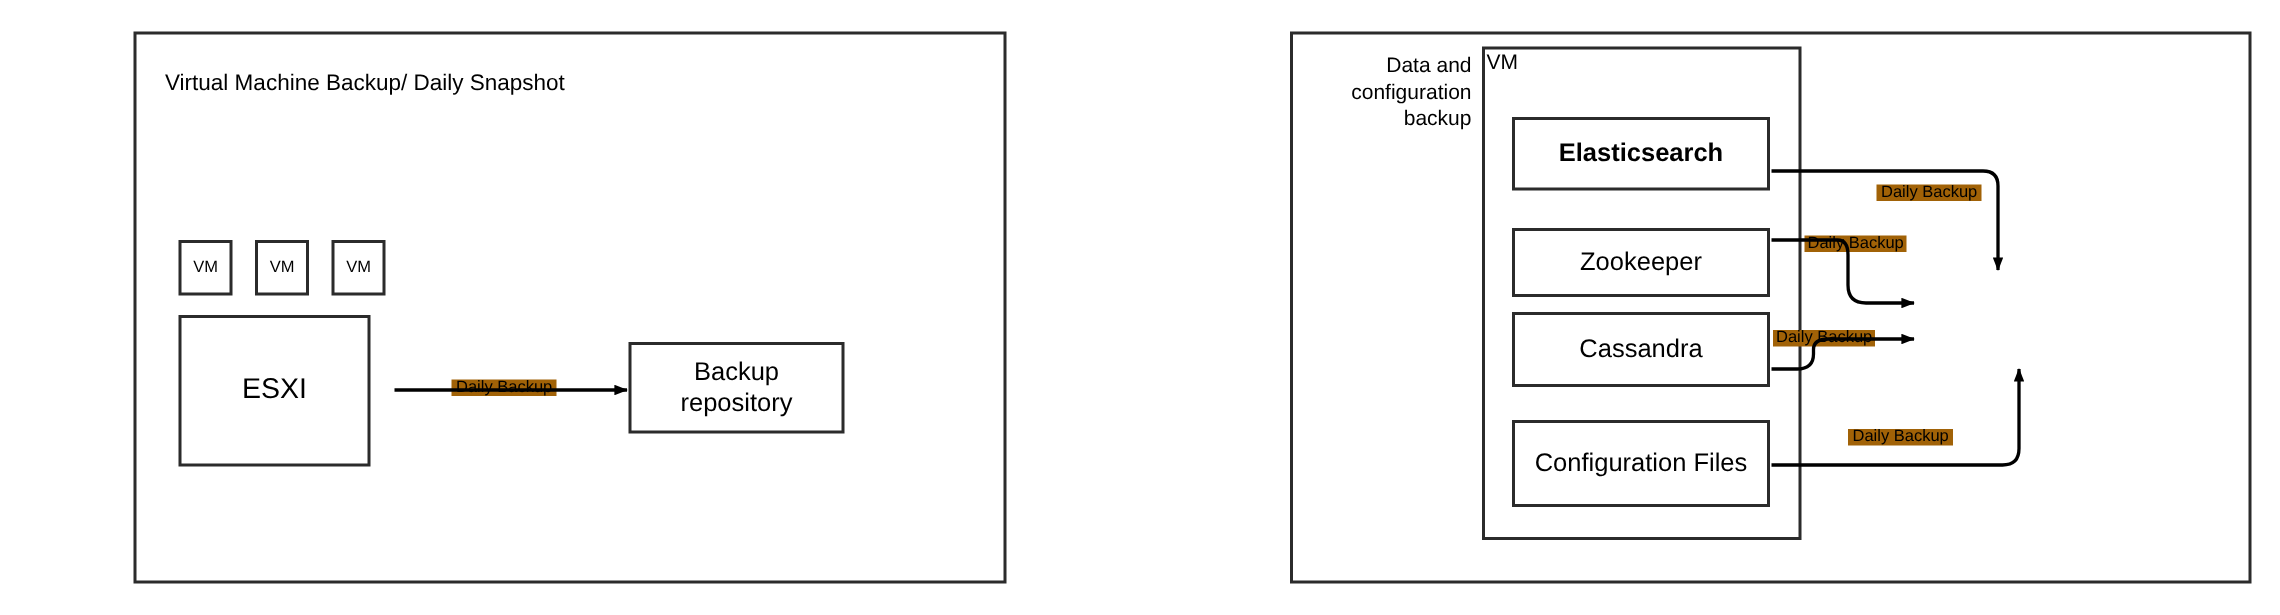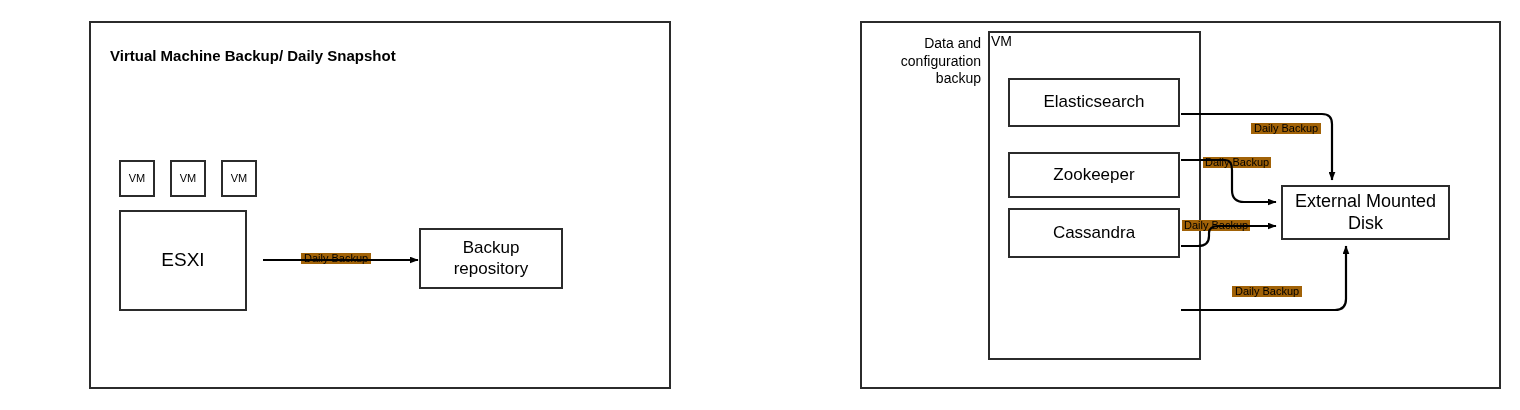--- a/index.html
+++ b/index.html
@@ -54,36 +54,36 @@
   }
   .edge-label {
     position: absolute;
     background: #a16207;
     text-align: center;
     white-space: nowrap;
     line-height: 1;
   }
 
   
-  #panel-left-title { left: 110px; top: 47px; font-size: 15px; text-align: left; font-weight: bold; }
+  #panel-left-title { left: 110px; top: 47px; font-size: 15px; text-align: left; }
   .vm-chip { width: 36px; height: 37px; font-size: 11px; }
   #vm-chip-1 { left: 119px; top: 160px; }
   #vm-chip-2 { left: 170px; top: 160px; }
   #vm-chip-3 { left: 221px; top: 160px; }
   #node-esxi { left: 119px; top: 210px; width: 128px; height: 101px; font-size: 19px; }
   #node-backup-repository { left: 419px; top: 228px; width: 144px; height: 61px; font-size: 17px; }
   #edge-label-esxi { left: 301px; top: 253px; font-size: 11px; padding: 0 3px; }
 
   
   #panel-right-caption { left: 871px; top: 35px; width: 110px; font-size: 14px; }
   #vm-container { position: absolute; left: 988px; top: 31px; width: 213px; height: 329px;
                   border: 2px solid #2b2b2b; box-sizing: border-box; background: #ffffff; }
   #vm-container-label { left: 991px; top: 34px; font-size: 14px; }
 
-  #node-elasticsearch      { left: 1008px; top: 78px;  width: 172px; height: 49px; font-size: 17px; }
+  #node-elasticsearch      { left: 1008px; top: 78px;  width: 172px; height: 49px; font-size: 17px; font-weight: bold; }
   #node-zookeeper          { left: 1008px; top: 152px; width: 172px; height: 46px; font-size: 17px; }
   #node-cassandra          { left: 1008px; top: 208px; width: 172px; height: 50px; font-size: 17px; }
   #node-configuration-files{ left: 1008px; top: 280px; width: 172px; height: 58px; font-size: 17px; }
   #node-external-disk      { left: 1281px; top: 185px; width: 169px; height: 55px; font-size: 18px; }
 
   #edge-label-elasticsearch { left: 1251px; top: 123px; font-size: 11px; padding: 0 3px; }
   #edge-label-zookeeper     { left: 1203px; top: 157px; font-size: 11px; padding: 0 2px; }
   #edge-label-cassandra     { left: 1182px; top: 220px; font-size: 11px; padding: 0 2px; }
   #edge-label-config        { left: 1232px; top: 286px; font-size: 11px; padding: 0 3px; }
 
@@ -123,23 +123,22 @@
 
   <div id="vm-container"></div>
   <div class="corner-label" id="vm-container-label">VM</div>
 
   <div class="node" id="node-elasticsearch">Elasticsearch</div>
 
   <div class="node" id="node-cassandra">Cassandra</div>
 
   <div class="node" id="node-zookeeper">Zookeeper</div>
 
+  <div class="node" id="node-configuration-files">Configuration Files</div>
 
-  <div class="node" id="node-external-disk" style="white-space: pre-line;">External Mounted
-Disk</div>
 
   <div class="edge-label" id="edge-label-elasticsearch">Daily Backup</div>
   <div class="edge-label" id="edge-label-zookeeper">Daily Backup</div>
   <div class="edge-label" id="edge-label-cassandra">Daily Backup</div>
   <div class="edge-label" id="edge-label-config">Daily Backup</div>
 
   <svg class="wires" viewBox="0 0 1520 410">
     <defs>
       <marker id="arrowhead" markerWidth="9" markerHeight="7" refX="8.4" refY="3.5" orient="auto" markerUnits="userSpaceOnUse">
         <polygon points="0 0, 9 3.5, 0 7" fill="#000000"></polygon>

